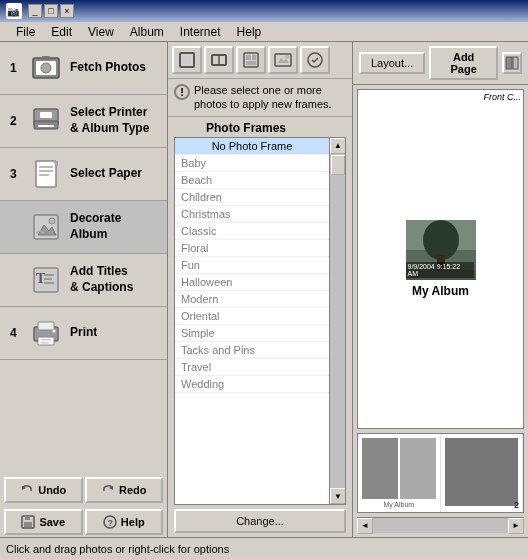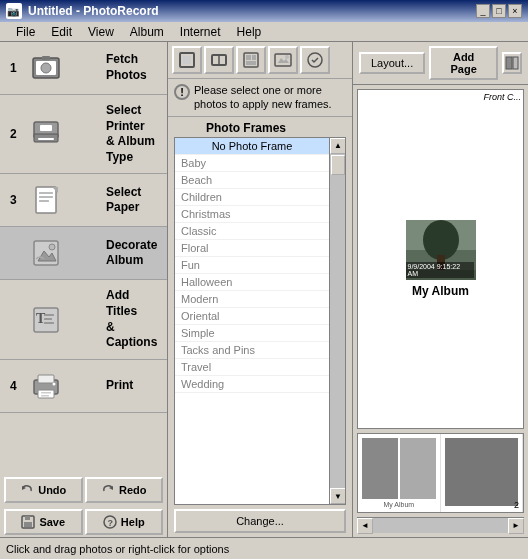--- a/index.html
+++ b/index.html
@@ -98,21 +98,20 @@
     .step-num {
       font-size: 12px;
       font-weight: bold;
       min-width: 12px;
     }
 
     .sidebar-label {
       font-size: 12px;
       font-weight: bold;
       line-height: 1.3;
-      margin-left: 36px;
     }
 
     
     .sidebar-bottom {
       display: flex;
       flex-direction: column;
       gap: 0;
       margin-top: auto;
     }
     .sidebar-row {
@@ -432,21 +431,20 @@
       flex: 1;
       height: 100%;
       background: #c0c0c0;
     }
   </style>
 </head>
 <body>
 
 <div class="title-bar">
   <div class="title-bar-icon">📷</div>
-  <span class="title-bar-text">Untitled - PhotoRecord</span>
   <div class="title-bar-controls">
     <div class="title-btn">_</div>
     <div class="title-btn">□</div>
     <div class="title-btn">×</div>
   </div>
 </div>
 
 <div class="menu-bar">
   <span class="menu-item">File</span>
   <span class="menu-item">Edit</span>

